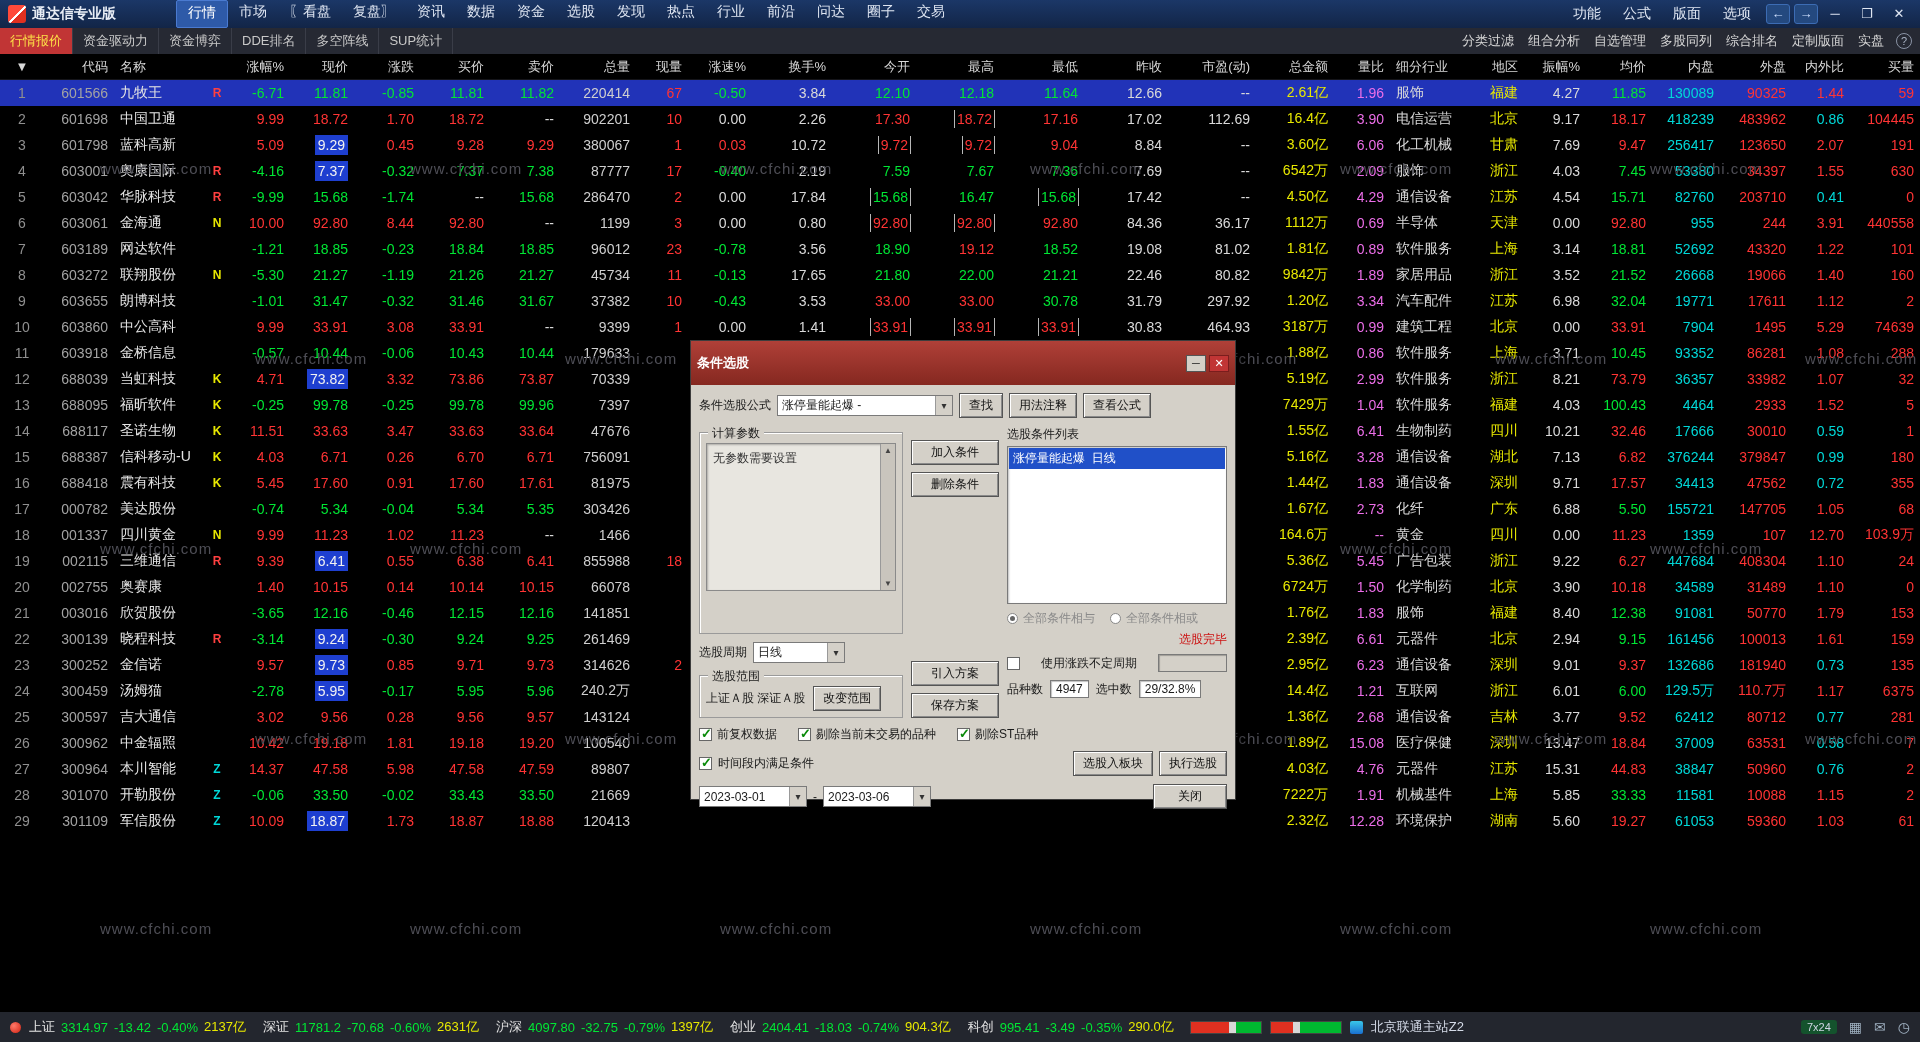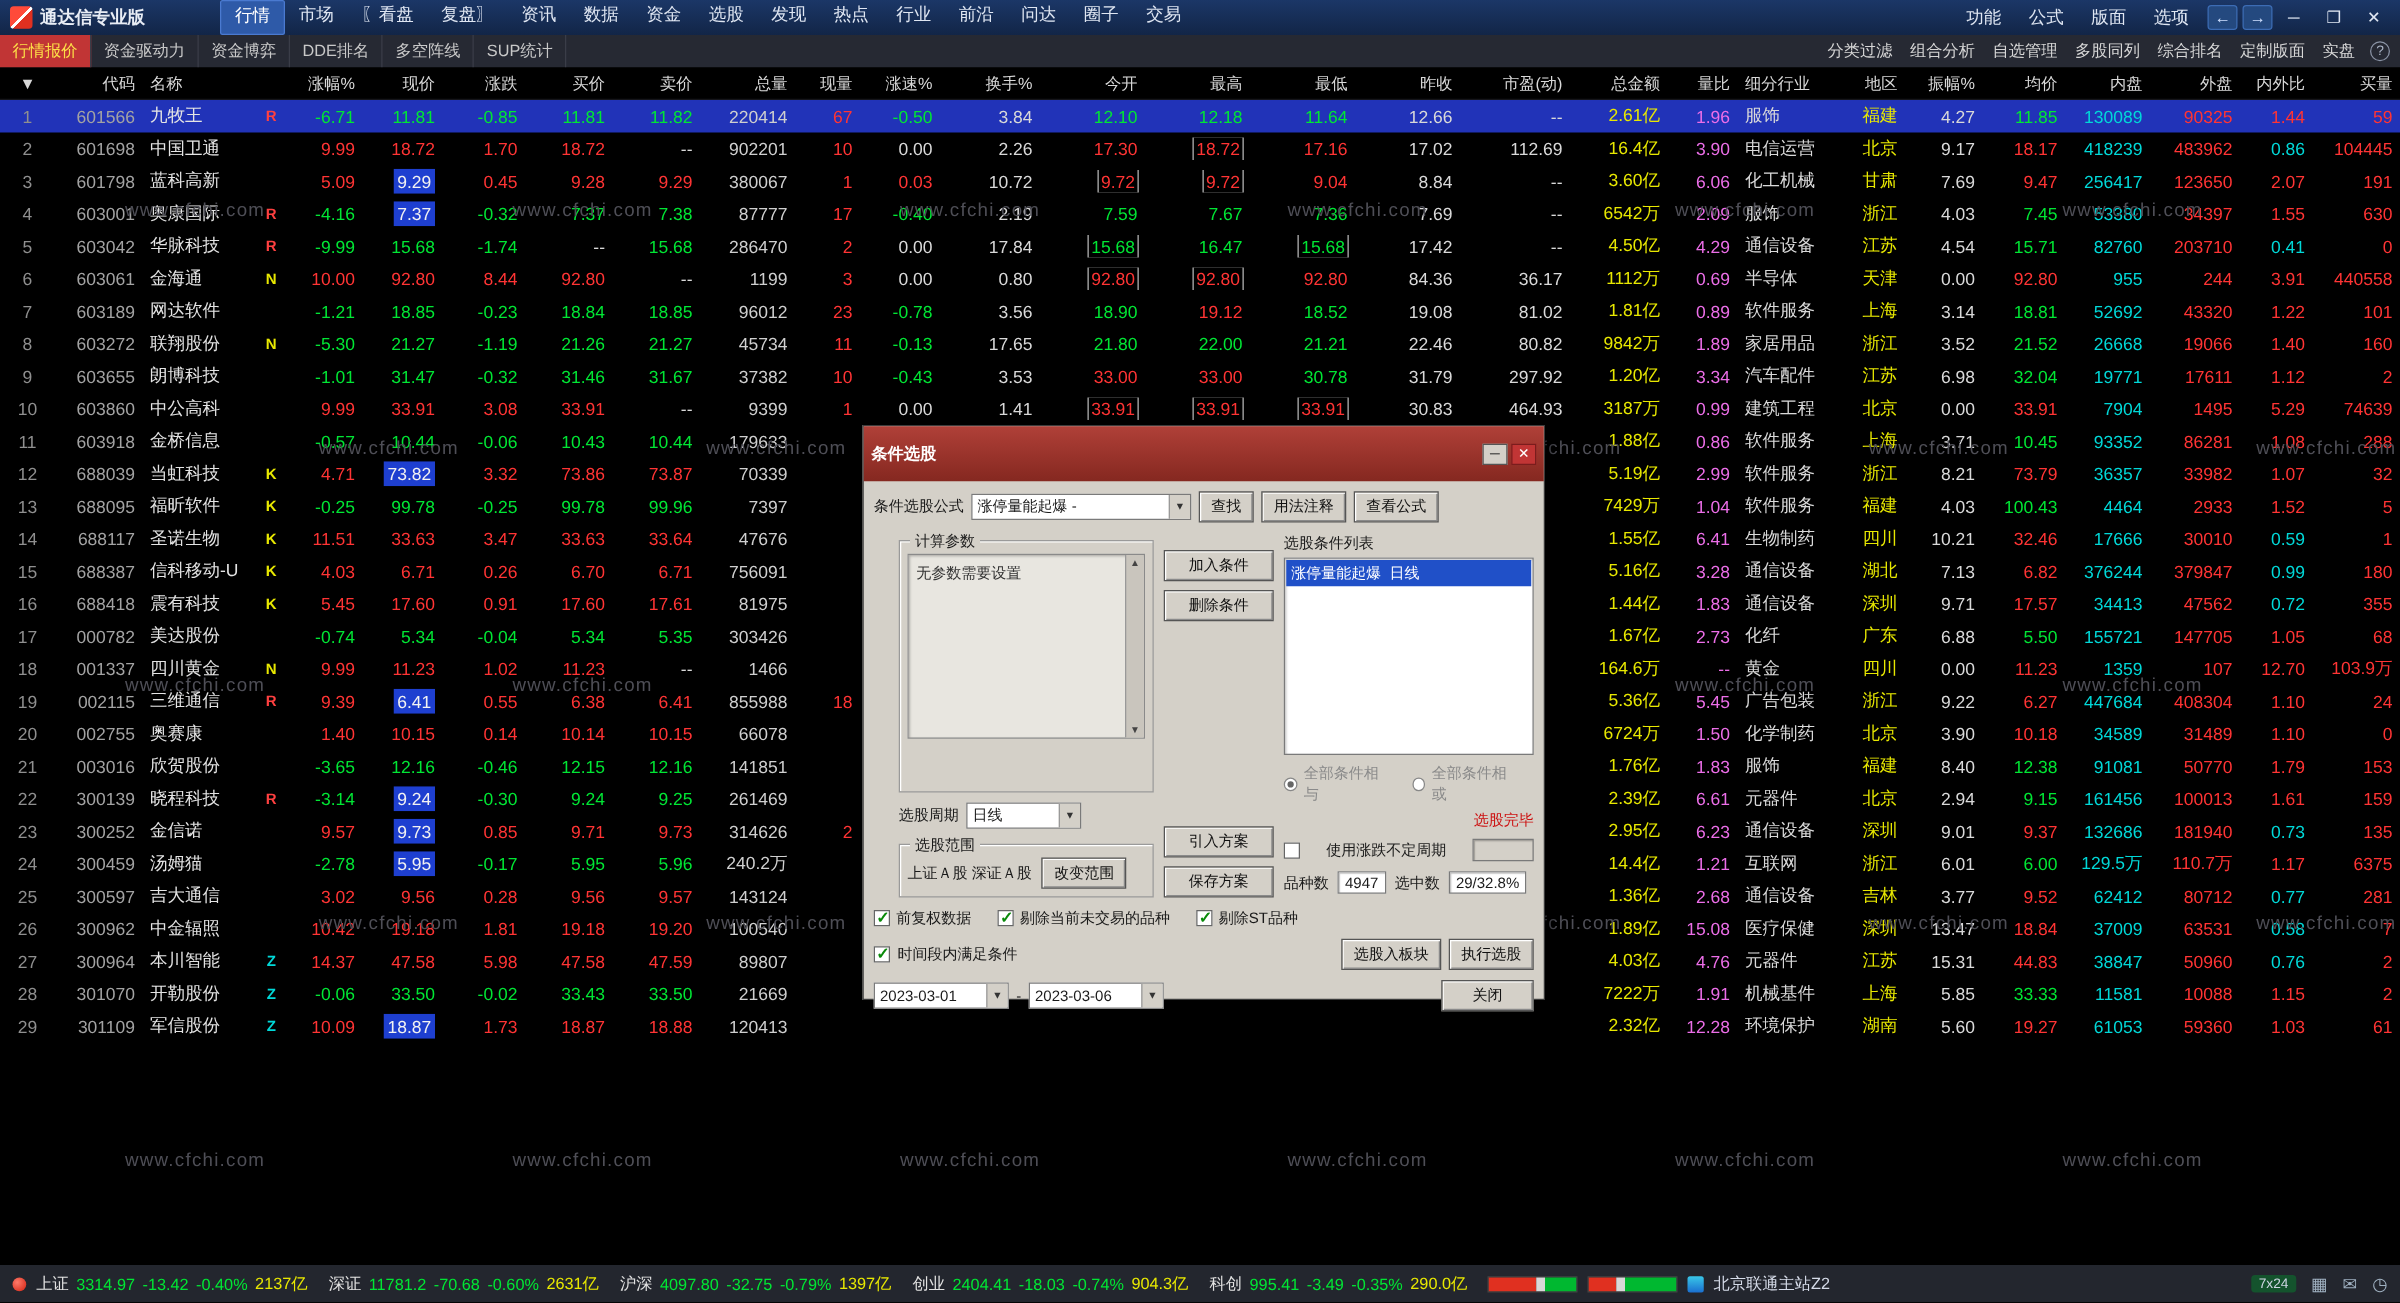--- a/index.html
+++ b/index.html
@@ -54,21 +54,21 @@
   .dclose{width:20px;height:17px;margin-left:3px;background:#c13535;color:#fff;border:1px solid #7a1d1d;text-align:center;line-height:15px;font-size:11px;font-weight:normal;}
   .dbody{padding:8px;display:flex;flex-direction:column;height:calc(100% - 26px);}
   .drow{display:flex;align-items:center;gap:6px;}
   .dlbl{white-space:nowrap;}
   .wbtn{background:#d4d0c8;border:1px solid #555;box-shadow:inset 1px 1px 0 #fff,inset -1px -1px 0 #8a8a8a;padding:3px 9px;font-size:12px;color:#111;white-space:nowrap;cursor:default;}
   .combo{background:#fff;border:1px solid #7a7a7a;display:flex;align-items:center;height:21px;}
   .combo .val{flex:1;padding:0 4px;white-space:nowrap;overflow:hidden;}
   .combo .arr{width:17px;align-self:stretch;background:#d4d0c8;border-left:1px solid #999;text-align:center;font-size:10px;line-height:19px;color:#333;}
   .combo.wide{width:176px;} .combo.small{width:92px;} .combo.datec{width:108px;}
   .dmain{display:flex;gap:8px;margin-top:8px;flex:1;}
-  .dleft{width:204px;display:flex;flex-direction:column;margin-left:20px;}
+  .dleft{width:204px;display:flex;flex-direction:column;}
   .dmid{width:88px;display:flex;flex-direction:column;gap:7px;padding-top:14px;}
   .midgap{flex:1;}
   .dright{flex:1;display:flex;flex-direction:column;}
   .grp{border:1px solid #9a9a9a;box-shadow:inset 1px 1px 0 #fff;position:relative;padding:10px 6px 6px 6px;}
   .glabel{position:absolute;top:-8px;left:8px;background:#d4d0c8;padding:0 4px;}
   .grp.params{flex:1;margin-top:6px;}
   .paramsbox{height:148px;background:#e8e6e0;border:1px solid #8a8a8a;box-shadow:inset 1px 1px 2px rgba(0,0,0,.25);display:flex;}
   .ptxt{flex:1;padding:6px;color:#333;}
   .vscroll{width:15px;background:#c9c5bd;border-left:1px solid #999;display:flex;flex-direction:column;justify-content:space-between;align-items:center;font-size:8px;color:#444;padding:2px 0;}
   .drow.period{margin:8px 0;}

